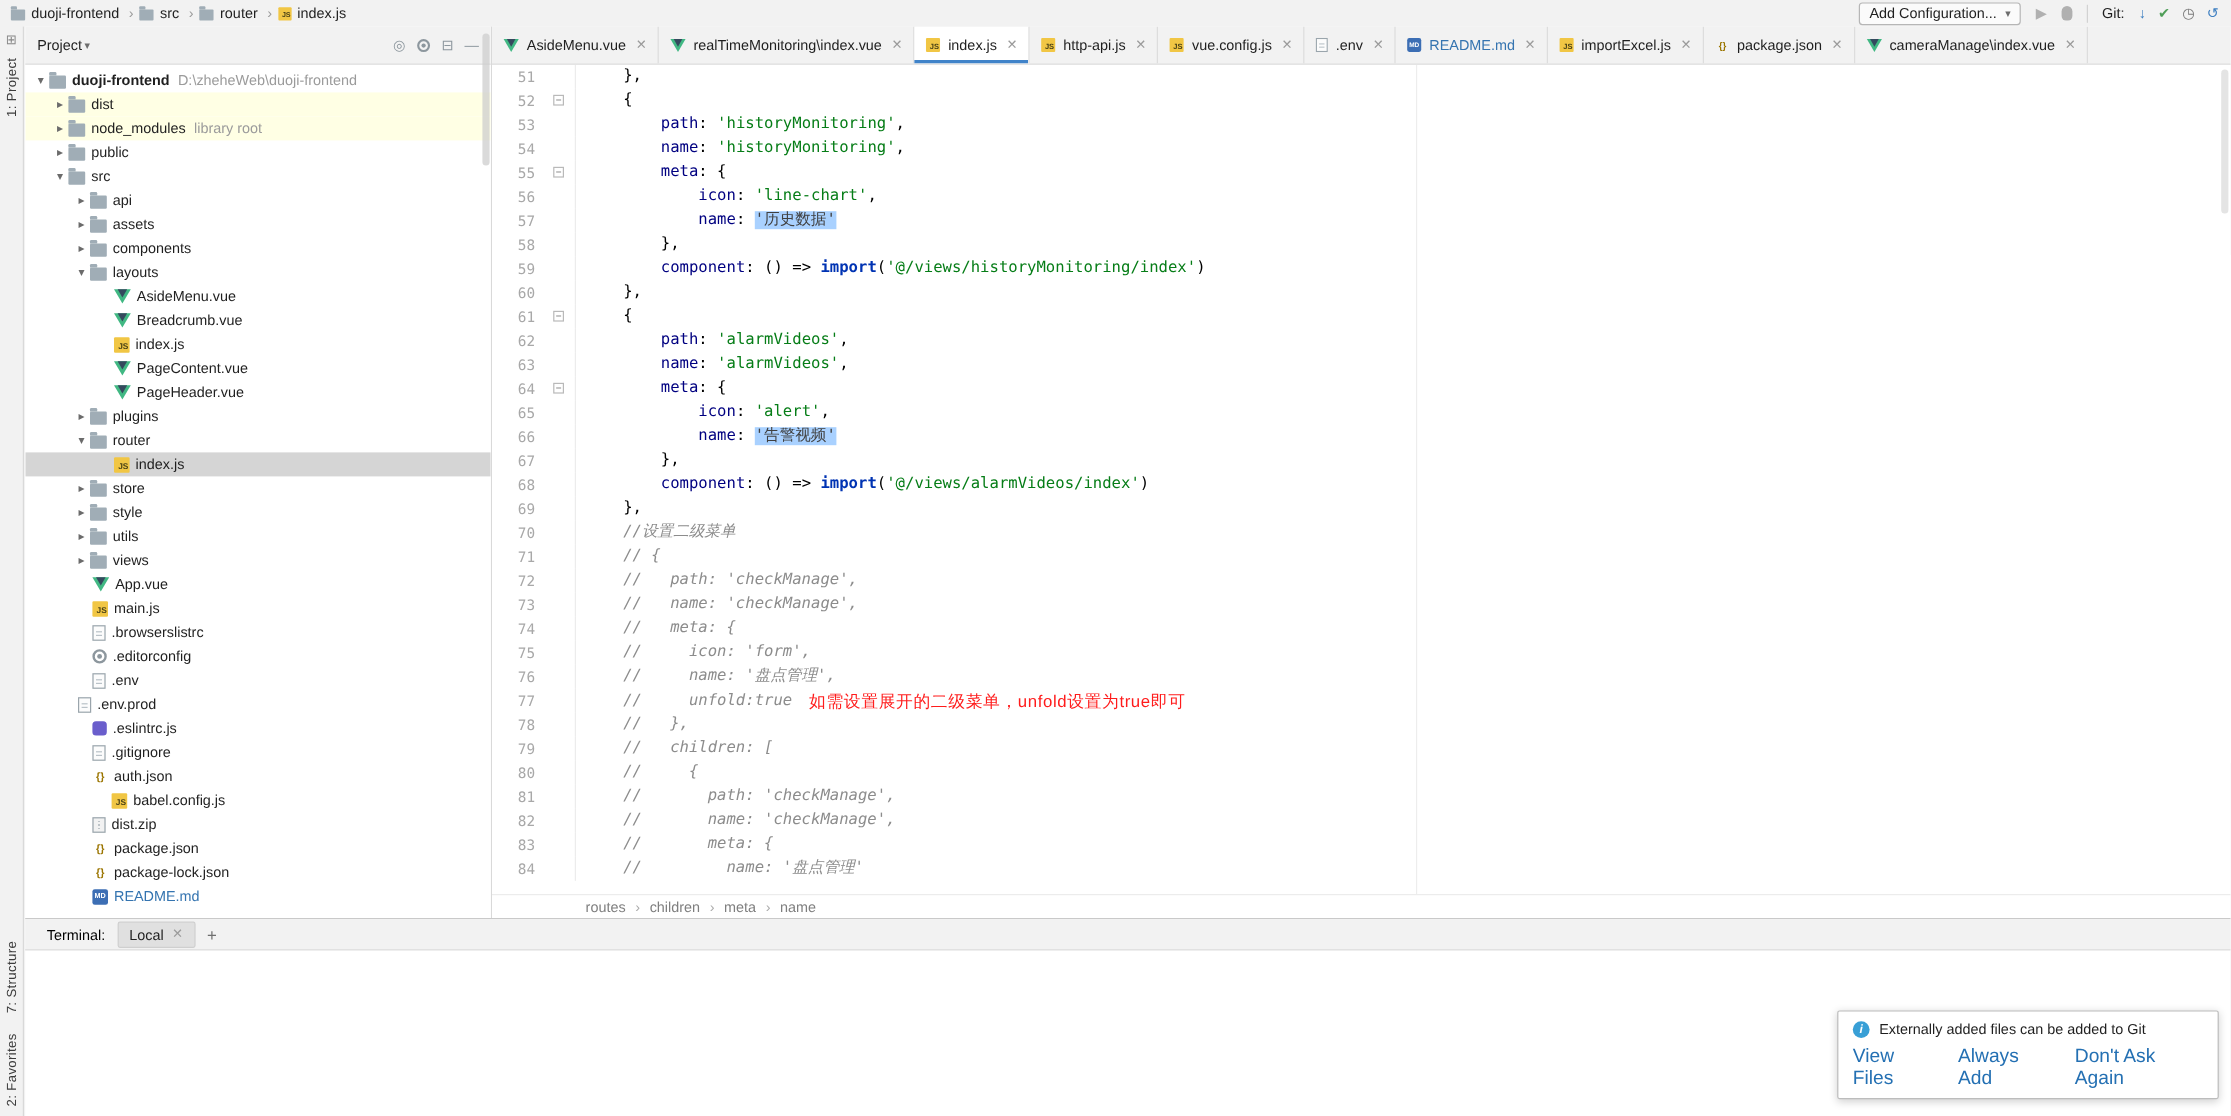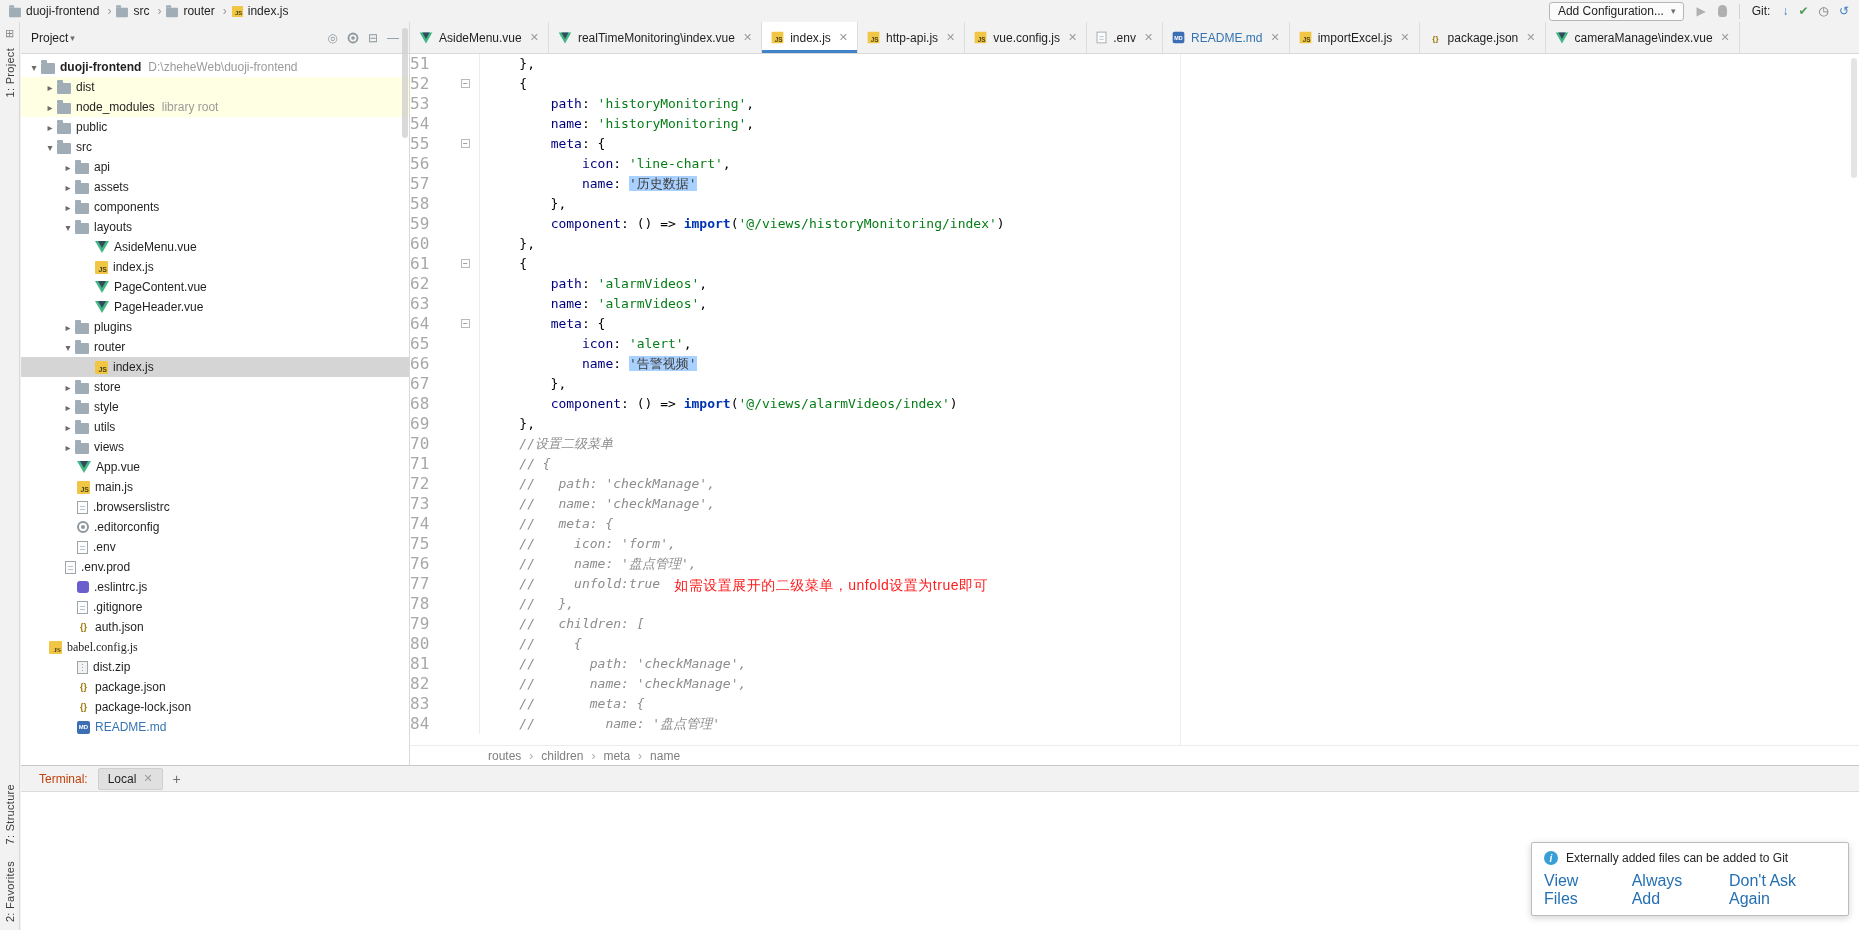--- a/index.html
+++ b/index.html
@@ -81,41 +81,41 @@
   .tab { display:flex; align-items:center; gap:6px; padding:0 9px; border-right:1px solid #ddd; font-size:12px; color:#1f1f1f; cursor:default; }
   .tab .ic { transform:scale(.9); }
   .tab .x { color:#9b9b9b; font-size:11px; margin-left:2px; }
   .tab.active { background:#ffffff; box-shadow:inset 0 -3px 0 #4083c9; }
   .tab-blue .tab-label { color:#3574b0; }
 
   .code-area { position:absolute; top:32px; left:0; right:0; bottom:20px; overflow:hidden; background:#fff; }
   .guide { position:absolute; top:0; bottom:0; left:770px; width:1px; background:#ededed; }
   .ed-scroll { position:absolute; right:2px; top:4px; width:6px; height:120px; background:#d8d8d8; border-radius:3px; opacity:.7; }
   .cl { display:flex; height:20px; line-height:20px; font-family:"DejaVu Sans Mono",monospace; font-size:13px; }
-  .ln { width:46px; padding-right:10px; color:#a8a8a8; font-size:16px; flex:none; }
+  .ln { width:46px; text-align:right; padding-right:10px; color:#a8a8a8; font-size:12px; flex:none; }
   .foldc { width:24px; flex:none; position:relative; border-right:1px solid #ececec; margin-right:8px; }
   .foldbox { position:absolute; left:5px; top:5px; width:9px; height:9px; border:1px solid #b9b9b9; background:#fff; color:#777; font-size:8px; line-height:7px; text-align:center; }
   .code { white-space:pre; }
   .code .pl { color:#000; }
   .code .k  { color:#000080; }
   .code .s  { color:#067d17; }
   .code .kw { color:#0033b3; font-weight:bold; }
   .code .c  { color:#8c8c8c; font-style:italic; }
   .code .sh { color:#404040; background:#a9d1ff; }
   .code .red { color:#ff1c1c; font-family:"Liberation Sans",sans-serif; font-size:14px; margin-left:14px; letter-spacing:.5px; vertical-align:middle; font-style:normal; }
 
   .crumbbar { position:absolute; left:0; right:0; bottom:0; height:20px; background:#fff; border-top:1px solid #ececec; display:flex; align-items:center; padding-left:78px; gap:8px; color:#7f7f7f; font-size:12px; }
   .bc-item { display:flex; align-items:center; gap:8px; cursor:default; }
   .bc-item .sep { color:#ababab; }
   .crumbbar .bc-item:last-child .sep { display:none; }
 
   
   .terminal { position:absolute; left:21px; right:0; bottom:0; height:165px; background:#fff; border-top:1px solid #c9c9c9; }
   .term-header { height:26px; background:#f2f2f2; border-bottom:1px solid #dcdcdc; display:flex; align-items:center; padding-left:18px; gap:10px; }
-  .term-label { color:#c2410c; }
+  .term-label { color:#000000; }
   .term-tab { display:flex; align-items:center; gap:7px; padding:3px 9px; background:#e0e0e0; border:1px solid #cfcfcf; border-radius:2px; cursor:default; }
   .term-tab .x { color:#9b9b9b; font-size:11px; }
   .term-plus { color:#6f6f6f; font-size:14px; cursor:default; }
   .term-body { padding:4px 0 0 24px; font-family:"DejaVu Sans Mono",monospace; font-size:13px; line-height:20px; color:#1a1a1a; }
   .tline { white-space:pre; height:20px; }
 
   
   .notif { position:absolute; right:10px; bottom:14px; width:318px; background:#fff; border:1px solid #bcbcbc; border-radius:2px; box-shadow:0 2px 7px rgba(0,0,0,.18); padding:8px 12px 7px; z-index:10; }
   .notif-row { display:flex; align-items:center; gap:8px; }
   .info-icon { width:14px; height:14px; border-radius:50%; background:#389fd6; color:#fff; font-size:10px; font-weight:bold; font-style:italic; display:flex; align-items:center; justify-content:center; flex:none; }
@@ -247,20 +247,26 @@
           <span class="hint"></span>
         </div>
         <div class="tree-row" style="padding-left: 74px;">
 
           <span class="ic ic-vue"></span>
           <span class="lbl">AsideMenu.vue</span>
           <span class="hint"></span>
         </div>
         <div class="tree-row" style="padding-left: 74px;">
 
+          <span class="ic ic-vue"></span>
+          <span class="lbl">Breadcrumb.vue</span>
+          <span class="hint"></span>
+        </div>
+        <div class="tree-row" style="padding-left: 74px;">
+
           <span class="ic ic-js"></span>
           <span class="lbl">index.js</span>
           <span class="hint"></span>
         </div>
         <div class="tree-row" style="padding-left: 74px;">
 
           <span class="ic ic-vue"></span>
           <span class="lbl">PageContent.vue</span>
           <span class="hint"></span>
         </div>
@@ -359,21 +365,21 @@
           <span class="ic ic-file"></span>
           <span class="lbl">.gitignore</span>
           <span class="hint"></span>
         </div>
         <div class="tree-row" style="padding-left: 56px;">
 
           <span class="ic ic-json"></span>
           <span class="lbl">auth.json</span>
           <span class="hint"></span>
         </div>
-        <div class="tree-row" style="padding-left: 28px; font-family: Liberation Serif, serif;">
+        <div class="tree-row" style="padding-left: 72px;">
 
           <span class="ic ic-js"></span>
           <span class="lbl">babel.config.js</span>
           <span class="hint"></span>
         </div>
         <div class="tree-row" style="padding-left: 56px;">
 
           <span class="ic ic-zip"></span>
           <span class="lbl">dist.zip</span>
           <span class="hint"></span>

